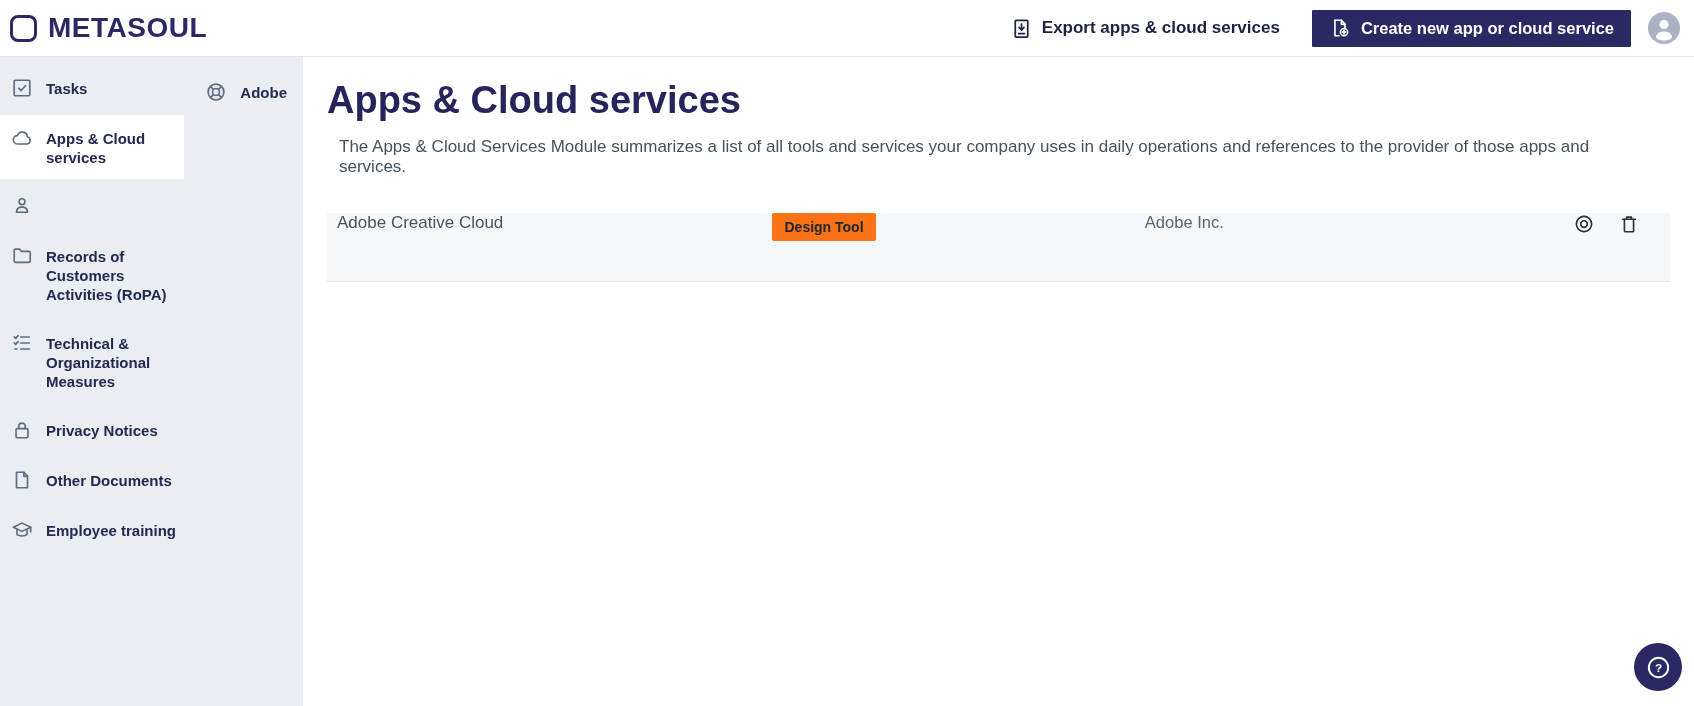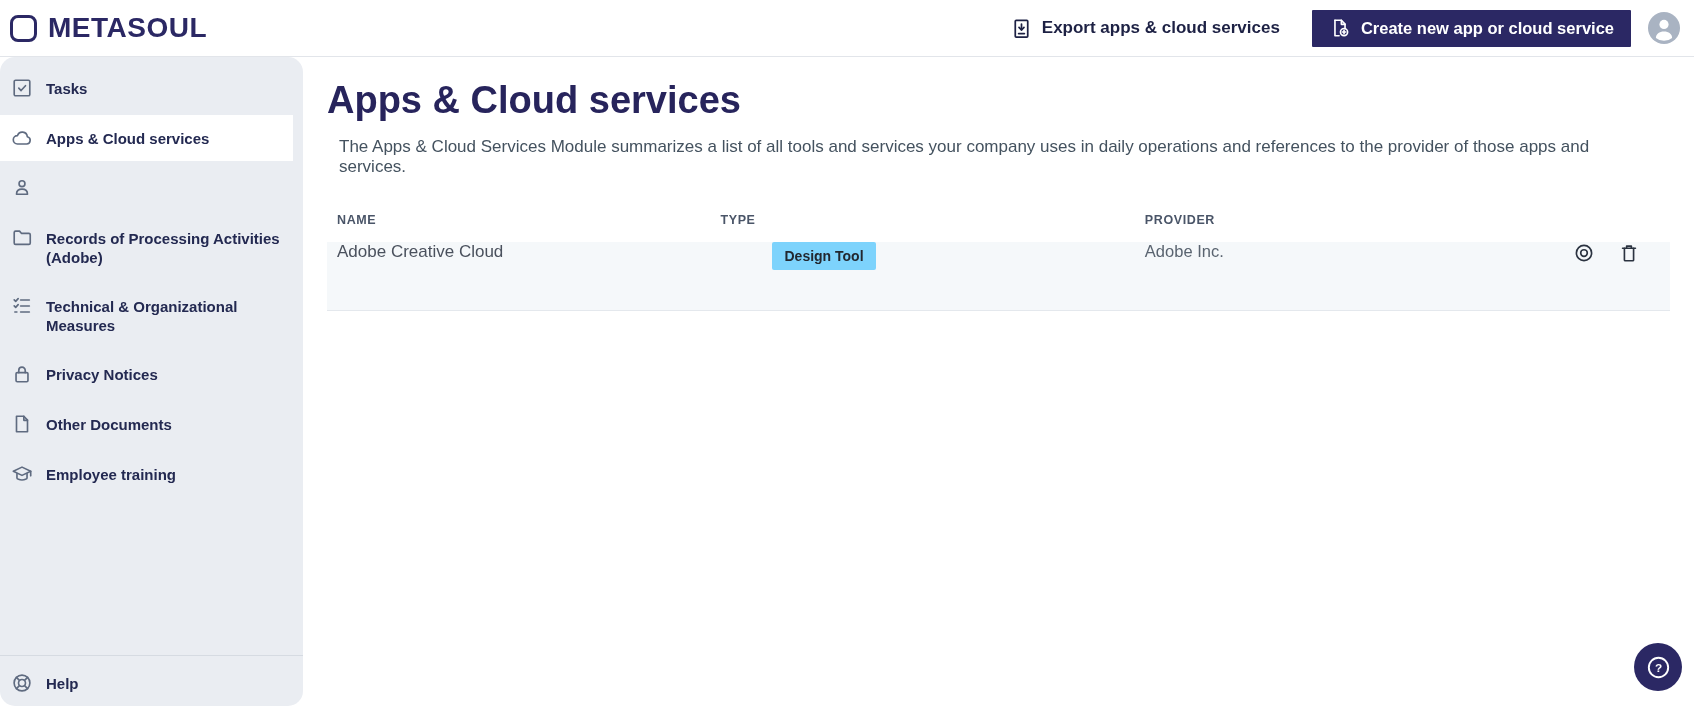--- a/index.html
+++ b/index.html
@@ -18,22 +18,22 @@
   .create-btn { margin-left:32px; display:flex; align-items:center; gap:10px;
     background:#2b2864; color:#fff; border:none; height:37px; padding:0 17px;
     font-size:16.5px; font-weight:700; cursor:pointer; border-radius:1px; }
   .create-btn .ic { width:22px; height:22px; display:inline-flex; }
   .avatar-btn { margin-left:17px; width:32px; height:32px; border:none; background:none; padding:0; cursor:pointer; }
 
   
   .shell { display:flex; height:649px; }
 
   
-  .sidebar { width:303px; background:#eaedf2; display:flex; flex-direction:column;
-    padding-top:8px; flex-shrink:0;border-radius:15px; }
+  .sidebar { width:303px; background:#eaedf2; display:flex; flex-direction:row;
+    padding-top:8px; flex-shrink:0; }
   .side-item { display:flex; align-items:flex-start; gap:13px;
     padding:12px 16px 12px 11px; margin-bottom:4px; cursor:pointer; }
   .side-item.active { background:#fff; margin-right:10px; }
   .side-icon { width:22px; height:22px; color:#5f6b80; flex-shrink:0; display:inline-flex; }
   .side-icon svg { width:22px; height:22px; }
   .side-label { font-size:15px; font-weight:700; color:#232951; line-height:19px; padding-top:2px; }
   .side-divider { margin-top:auto; border-top:1px solid #d6dbe2; }
   .side-footer .side-item { margin-bottom:0; padding-top:16px; }
 
   
@@ -43,21 +43,21 @@
 
   .thead { display:flex; padding-bottom:15px; }
   .th { font-size:12.5px; font-weight:700; color:#4a5568; letter-spacing:.6px; }
   .col-name { width:29.3%; padding-left:10px; }
   .col-type { width:31.6%; }
   .col-provider { width:27%; }
   .col-actions { flex:1; }
   .trow { display:flex; height:69px; background:#f5f8fa;
     border-bottom:1px solid #e4e8ed; }
   .c-name { font-size:17px; color:#4a515d; }
-  .badge { display:inline-block; margin-left:52px; background:#7dd3fc; color:#22272f;
+  .badge { display:inline-block; margin-left:52px; background:#f97316; color:#22272f;
     font-size:14px; font-weight:700; padding:6px 12px; border-radius:2px; }
   .c-provider { font-size:16.5px; color:#5a6470; }
   .c-actions { display:flex; justify-content:flex-end; gap:23px; padding-right:30px; }
   .icon-btn { width:22px; height:22px; background:none; border:none; padding:0;
     color:#2b3340; cursor:pointer; display:inline-flex; }
   .icon-btn svg { width:22px; height:22px; }
 
   
   .help-fab { position:fixed; right:12px; bottom:15px; width:48px; height:48px;
     border-radius:50%; background:#2b2864; border:none; cursor:pointer;
@@ -134,21 +134,21 @@
               <path d="M6 18.8c0-3.6 2.6-5.6 6-5.6s6 2 6 5.6z"></path>
             </svg>
           </span>
   </div>
         <div class="side-item">
     <span class="side-icon">
             <svg viewBox="0 0 24 24" fill="none" stroke="currentColor" stroke-width="1.8" stroke-linecap="round" stroke-linejoin="round">
               <path d="M3.5 6a1.5 1.5 0 0 1 1.5-1.5h4.3l2 2.4h8.2A1.5 1.5 0 0 1 21 8.4v9.1a1.5 1.5 0 0 1-1.5 1.5H5A1.5 1.5 0 0 1 3.5 17.5z"></path>
             </svg>
           </span>
-    <span class="side-label">Records of Processing Activities (Adobe)</span>
+    <span class="side-label">Records of Customers Activities (RoPA)</span>
   </div>
         <div class="side-item">
     <span class="side-icon">
             <svg viewBox="0 0 24 24" fill="none" stroke="currentColor" stroke-width="1.8" stroke-linecap="round" stroke-linejoin="round">
               <path d="M10.5 5.5H20"></path>
               <path d="M10.5 12H20"></path>
               <path d="M10.5 18.5H20"></path>
               <path d="M3.5 5.4l1.6 1.6 2.7-3"></path>
               <path d="M3.5 11.9l1.6 1.6 2.7-3"></path>
               <path d="M4.2 18.5h2.2"></path>
@@ -191,35 +191,29 @@
     <span class="side-icon">
             <svg viewBox="0 0 24 24" fill="none" stroke="currentColor" stroke-width="1.8" stroke-linecap="round" stroke-linejoin="round">
               <circle cx="12" cy="12" r="8.6"></circle>
               <circle cx="12" cy="12" r="3.8"></circle>
               <path d="M5.9 5.9l3.3 3.3"></path>
               <path d="M18.1 5.9l-3.3 3.3"></path>
               <path d="M5.9 18.1l3.3-3.3"></path>
               <path d="M18.1 18.1l-3.3-3.3"></path>
             </svg>
           </span>
-    <span class="side-label">Help</span>
+    <span class="side-label">Adobe</span>
   </div>
       </div>
   </nav>
 
   <main class="main">
     <h1 class="page-title">Apps &amp; Cloud services</h1>
     <p class="page-desc">The Apps &amp; Cloud Services Module summarizes a list of all tools and services your company uses in daily operations and references to the provider of those apps and services.</p>
 
-    <div class="thead">
-      <span class="th col-name">NAME</span>
-      <span class="th col-type">TYPE</span>
-      <span class="th col-provider">PROVIDER</span>
-      <span class="th col-actions"></span>
-    </div>
     <div id="table-body">
         <div class="trow">
     <div class="cell c-name col-name">Adobe Creative Cloud</div>
     <div class="cell col-type"><span class="badge">Design Tool</span></div>
     <div class="cell c-provider col-provider">Adobe Inc.</div>
     <div class="cell c-actions col-actions">
             <button class="icon-btn">
               <svg viewBox="0 0 24 24" fill="none" stroke="currentColor" stroke-width="1.8" stroke-linecap="round" stroke-linejoin="round">
                 <circle cx="12" cy="12" r="8.3"></circle>
                 <circle cx="12" cy="12" r="3.6"></circle>

